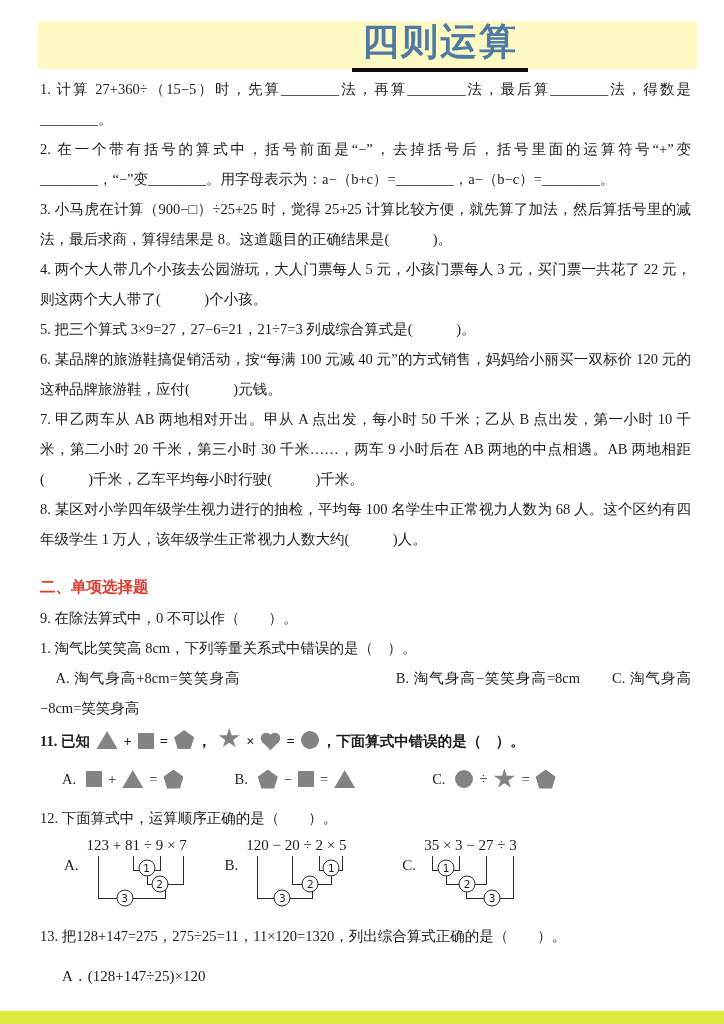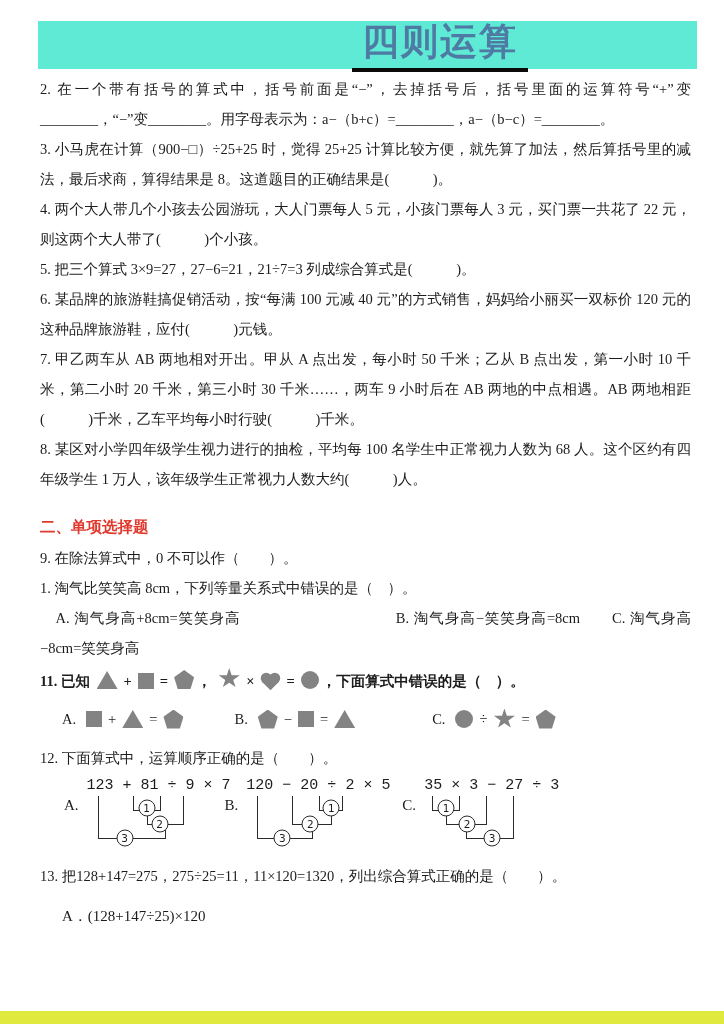--- a/index.html
+++ b/index.html
@@ -4,21 +4,21 @@
 <style>
   html,body{margin:0;padding:0;}
   body{
     width:724px;height:1024px;background:#ffffff;
     font-family:"Liberation Serif","DejaVu Serif","DejaVu Sans",serif;
     color:#1c1c1c;
   }
   .page{position:relative;width:724px;height:1024px;overflow:hidden;background:#fff;}
 
   
-  .banner{position:absolute;left:38px;top:21px;width:659px;height:48px;background:#5eead4;}
+  .banner{position:absolute;left:38px;top:21px;width:659px;height:48px;background:#fef9c3;}
   .banner .title{
     position:absolute;left:402px;top:-4px;transform:translateX(-50%);
     font-size:37px;font-weight:bold;color:#4e7aa3;letter-spacing:2px;
     border-bottom:4px solid #0a0a0a;padding:0 10px 1px;white-space:nowrap;
     font-family:"DejaVu Serif","DejaVu Sans",serif;
   }
 
   .content{position:absolute;left:40px;top:74px;width:651px;}
 
   h2.sec{color:#e0392e;font-size:15.5px;line-height:26px;margin:2px 0 3px;font-weight:bold;}
@@ -50,21 +50,21 @@
   .op{margin:0 3px;}
 
   
   .diagrow{display:flex;margin:4px 0 12px 24px;}
   .diag{display:flex;}
   .diag .dlabel{font-size:15px;margin:20px 8px 0 0;}
   .dbody{position:relative;width:108px;height:72px;}
   .dbodyAB{width:104px;}
   .dA{margin-right:34px;}
   .dB{margin-right:52px;}
-  .dexpr{font-size:15px;white-space:nowrap;font-family:Liberation Mono, monospace;}
+  .dexpr{font-size:15px;white-space:nowrap;font-family:Liberation Serif, serif;}
   .ln{position:absolute;background:#2b2b2b;}
   .v{width:1px;}
   .h{height:1px;}
   .stepnum{
     position:absolute;transform:translate(-50%,-50%);
     width:15px;height:15px;line-height:14px;border:1px solid #2b2b2b;border-radius:50%;
     background:#fff;font-size:10.5px;text-align:center;
     font-family:"DejaVu Sans","Liberation Sans",sans-serif;
   }
 
@@ -77,20 +77,21 @@
 
 <div class="page">
 
   <div class="banner">
     <span class="title">四则运算</span>
   </div>
 
   <div class="content">
 
 
+    <p class="q">1. 计算 27+360÷（15−5）时，先算________法，再算________法，最后算________法，得数是________。</p>
     <p class="q">2. 在一个带有括号的算式中，括号前面是“−”，去掉括号后，括号里面的运算符号“+”变________，“−”变________。用字母表示为：a−（b+c）=________，a−（b−c）=________。</p>
     <p class="q">3. 小马虎在计算（900−□）÷25+25 时，觉得 25+25 计算比较方便，就先算了加法，然后算括号里的减法，最后求商，算得结果是 8。这道题目的正确结果是(　　　)。</p>
     <p class="q">4. 两个大人带几个小孩去公园游玩，大人门票每人 5 元，小孩门票每人 3 元，买门票一共花了 22 元，则这两个大人带了(　　　)个小孩。</p>
     <p class="q">5. 把三个算式 3×9=27，27−6=21，21÷7=3 列成综合算式是(　　　)。</p>
     <p class="q">6. 某品牌的旅游鞋搞促销活动，按“每满 100 元减 40 元”的方式销售，妈妈给小丽买一双标价 120 元的这种品牌旅游鞋，应付(　　　)元钱。</p>
     <p class="q">7. 甲乙两车从 AB 两地相对开出。甲从 A 点出发，每小时 50 千米；乙从 B 点出发，第一小时 10 千米，第二小时 20 千米，第三小时 30 千米……，两车 9 小时后在 AB 两地的中点相遇。AB 两地相距(　　　)千米，乙车平均每小时行驶(　　　)千米。</p>
     <p class="q">8. 某区对小学四年级学生视力进行的抽检，平均每 100 名学生中正常视力人数为 68 人。这个区约有四年级学生 1 万人，该年级学生正常视力人数大约(　　　)人。</p>
 
     <h2 class="sec sec2">二、单项选择题</h2>
 

